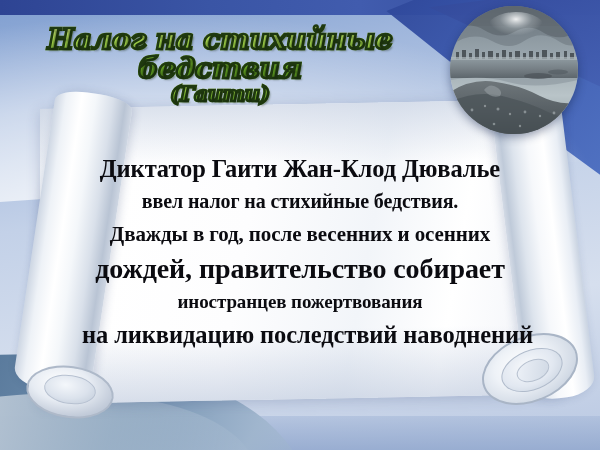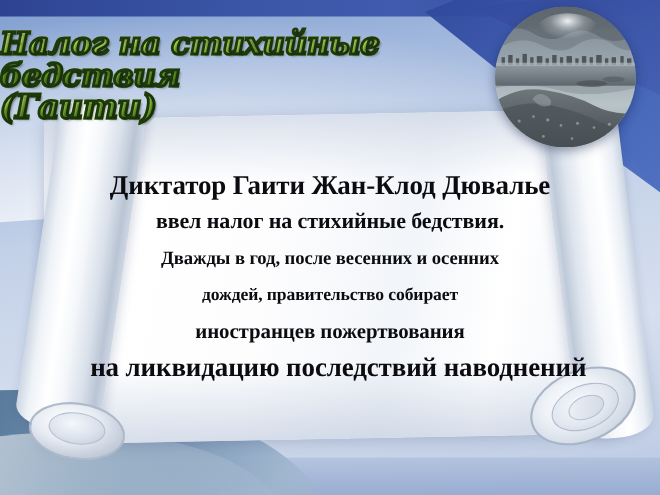--- a/index.html
+++ b/index.html
@@ -191,59 +191,60 @@
     overflow: hidden;
     box-shadow: 0 3px 10px rgba(20,35,75,.45);
   }
   .photo svg { display: block; }
 
   
   .title-block {
     position: absolute;
     left: 0; top: 26px;
     width: 440px;
+    text-align: center;
     line-height: 1.02;
     z-index: 6;
   }
   .title-line {
     display: block;
     font-family: "DejaVu Serif", serif;
     font-weight: bold;
     font-style: italic;
     font-size: 28px;
     letter-spacing: -0.2px;
     background: linear-gradient(180deg, #d7ef7f 0%, #aadd4d 30%, #76b62c 62%, #4f8c18 100%);
     -webkit-background-clip: text;
     background-clip: text;
     color: transparent;
     -webkit-text-stroke: 2.6px #203a10;
     paint-order: stroke fill;
     text-shadow: 2px 2px 2px rgba(20,35,10,.45);
   }
-  .title-line.sub { font-size: 30px; }
+  .title-line.sub { font-size: 21px; }
 
   
   .body-text {
     position: absolute;
     left: 0; top: 152px;
     width: 600px;
     text-align: center;
     z-index: 5;
     color: #0b0b10;
     font-family: "Liberation Serif", serif;
     font-weight: bold;
     font-size: 23.5px;
     line-height: 33.2px;
     letter-spacing: -0.1px;
   }
   .body-text .ln { display: block; white-space: nowrap; }
   .body-text .ln.l1 { font-size: 24.5px; }
   .body-text .ln.l2 { font-size: 20px; }
-  .body-text .ln.l3 { font-size: 17px; }
-  .body-text .ln.l4 { font-size: 16px; }
+  .body-text .ln.l3 { font-size: 21px; }
+  .body-text .ln.l4 { font-size: 28px; }
   .body-text .ln.l5 { font-size: 23.5px; }
   .body-text .ln.l6 { font-size: 19px; }
   .body-text .ln.l7 { font-size: 24.5px; margin-left: 15px; }
 </style>
 </head>
 <body>
 
 <div id="slide">
 
   <div class="bg-top-strip"></div>

